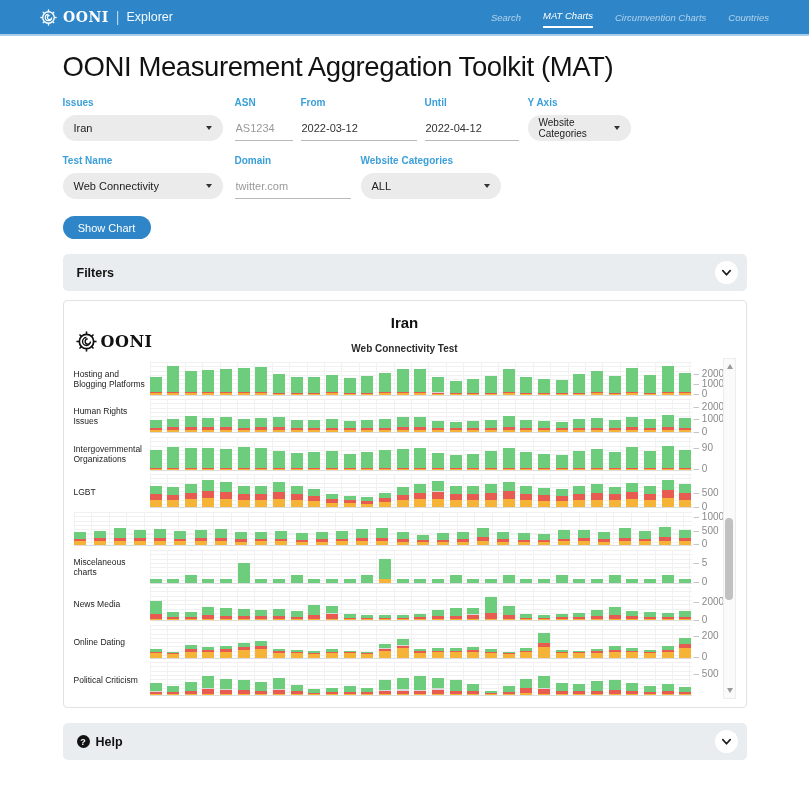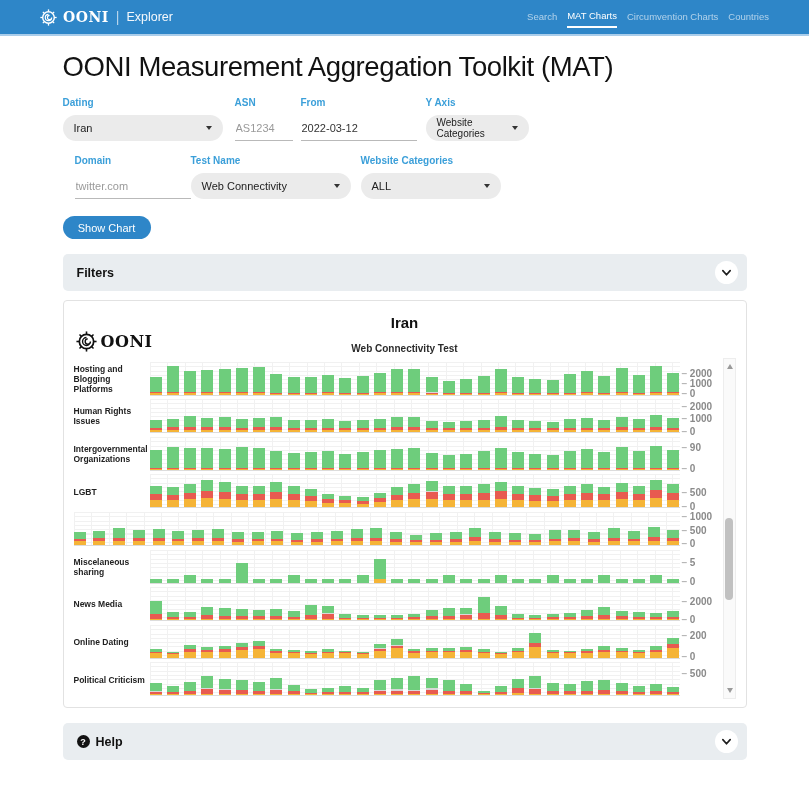--- a/index.html
+++ b/index.html
@@ -7,21 +7,21 @@
   body { height:800px; overflow:hidden; }
 
   
   .navbar { height:36px; background:#2e86c8; border-bottom:2px solid #aacdea;
     display:flex; align-items:center; justify-content:space-between; padding:0 40px 0 40px; }
   .nav-logo { display:flex; align-items:center; gap:6px; color:#fff; cursor:pointer; }
   .nav-logo .gear { width:17px; height:17px; }
   .nav-logo .brand { font-family:"DejaVu Serif", serif; font-weight:bold; font-size:14px; letter-spacing:.5px; }
   .nav-logo .pipe { opacity:.65; font-weight:300; font-size:14px; margin:0 1px; }
   .nav-logo .sub { font-weight:300; font-size:12.5px; opacity:.95; }
-  .nav-links { display:flex; align-items:center; gap:10px; }
+  .nav-links { display:flex; align-items:flex-end; gap:22px;font-style:italic; }
   .nav-link { color:rgba(255,255,255,.62); font-size:9.5px; cursor:pointer; padding:4px 0 5px; }
   .nav-link.active { color:#fff; border-bottom:2px solid #fff; }
 
   
   .content { width:684px; margin:0 auto; }
 
   .page-title { margin-top:15px; font-size:27.5px; font-weight:400; letter-spacing:-.4px; color:#121212; }
   .page-subtitle { margin-top:9px; font-size:10.5px; font-weight:bold; color:#121212; }
 
   
@@ -55,21 +55,21 @@
   .chart-subtitle { text-align:center; font-size:10px; font-weight:600; color:#2b2b2b; margin-top:12px; }
   .watermark { position:absolute; left:12px; top:30px; display:flex; align-items:center; gap:4px; color:#111; }
   .watermark .gear { width:21px; height:21px; }
   .watermark .wm-text { font-family:"DejaVu Serif", serif; font-weight:bold; font-size:16px; letter-spacing:.5px; }
 
   .legend { display:flex; justify-content:center; gap:11px; margin-top:10px; }
   .legend-item { display:flex; align-items:center; gap:4px; font-size:8.5px; color:#3c3c3c; }
   .legend-swatch { width:7px; height:7px; }
 
   .chart-scroll { position:relative; height:341px; margin:4px 10px 0 10px; overflow:hidden; }
-  .rows-wrap { position:absolute; left:0; top:2px; right:26px;font-weight:bold; }
+  .rows-wrap { position:absolute; left:0; top:2px; right:14px; }
   .crow { height:37.6px; display:flex; }
   .clabel { width:76px; font-size:8.5px; color:#222; display:flex; align-items:center; line-height:10px; padding-right:4px; }
   .cplotw { flex:1; position:relative; }
   .cplot { position:absolute; left:0; right:0; bottom:2px; height:34px;
     border-bottom:1px solid #dcdcdc;
     background-image:
       repeating-linear-gradient(to bottom, #f1f1f1 0 1px, transparent 1px 4.3px),
       repeating-linear-gradient(to right, #f1f1f1 0 1px, transparent 1px 17.4px);
     display:flex; justify-content:space-between; align-items:flex-end; }
   .cbar { width:12px; display:flex; flex-direction:column; justify-content:flex-end; }
@@ -116,55 +116,59 @@
     </div>
 </div>
 
 <div class="content">
   
   <div class="page-title">OONI Measurement Aggregation Toolkit (MAT)</div>
 
   
   <div class="form-row">
     <div class="fcol" style="width:160px">
-      <div class="flabel">Dating</div>
+      <div class="flabel">Issues</div>
       <div class="pill">
         <span>Iran</span>
         <span class="caret"></span>
       </div>
     </div>
     <div class="fcol" style="width:58px;margin-left:12px">
       <div class="flabel">ASN</div>
       <input class="uinput muted" value="AS1234" style="">
     </div>
     <div class="fcol" style="width:116px;margin-left:8px">
       <div class="flabel">From</div>
       <input class="uinput" value="2022-03-12" style="">
     </div>
+    <div class="fcol" style="width:94px;margin-left:8px">
+      <div class="flabel">Until</div>
+      <input class="uinput" value="2022-04-12" style="">
+    </div>
     <div class="fcol" style="width:103px;margin-left:9px">
       <div class="flabel">Y Axis</div>
       <div class="pill" style="font-size:10px">
         <span>Website Categories</span>
         <span class="caret"></span>
       </div>
     </div>
   </div>
 
   
   <div class="form-row">
-    <div class="fcol" style="width:116px;margin-left:12px">
-      <div class="flabel">Domain</div>
-      <input class="uinput muted" value="twitter.com" style="">
-    </div>
     <div class="fcol" style="width:160px">
       <div class="flabel">Test Name</div>
       <div class="pill">
         <span>Web Connectivity</span>
         <span class="caret"></span>
       </div>
+    </div>
+    <div class="fcol" style="width:116px;margin-left:12px">
+      <div class="flabel">Domain</div>
+      <input class="uinput muted" value="twitter.com" style="">
     </div>
     <div class="fcol" style="width:140px;margin-left:10px">
       <div class="flabel">Website Categories</div>
       <div class="pill">
         <span>ALL</span>
         <span class="caret"></span>
       </div>
     </div>
   </div>
 
@@ -1032,21 +1036,21 @@
                 </div>
               </div>
             </div>
             <div class="caxis">
               <div class="ctick" style="bottom: 25.5px;">1000</div>
               <div class="ctick" style="bottom: 12px;">500</div>
               <div class="ctick" style="bottom: -1.5px;">0</div>
             </div>
           </div>
           <div class="crow">
-            <div class="clabel">Miscelaneous sharing</div>
+            <div class="clabel">Miscelaneous charts</div>
             <div class="cplotw">
               <div class="cplot">
                 <div class="cbar">
                   <div class="cseg" style="height: 3.85714px; background: rgb(110, 205, 124);"></div>
                 </div>
                 <div class="cbar">
                   <div class="cseg" style="height: 3.85714px; background: rgb(110, 205, 124);"></div>
                 </div>
                 <div class="cbar">
                   <div class="cseg" style="height: 7.71429px; background: rgb(110, 205, 124);"></div>

